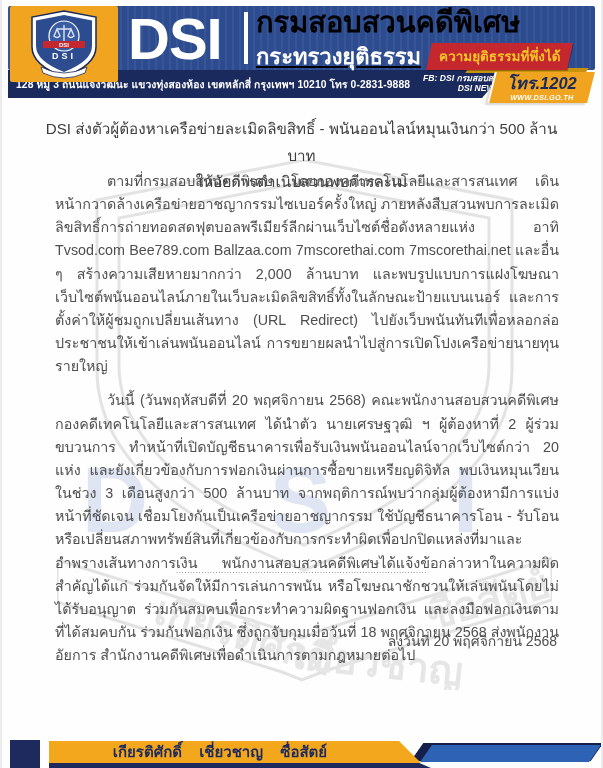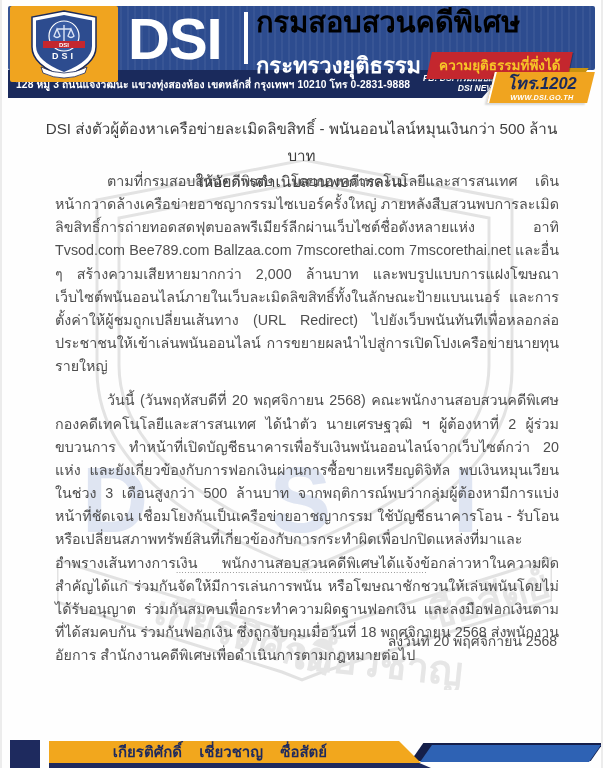--- a/index.html
+++ b/index.html
@@ -30,21 +30,21 @@
     background:#f0a41f;display:flex;align-items:center;justify-content:center;
     border-radius:2px;z-index:3;
   }
   .dsi-big{
     position:absolute;left:126px;top:6px;height:64px;display:flex;align-items:center;
     color:#ffffff;font-size:58px;font-weight:bold;letter-spacing:-1px;z-index:2;
   }
   .dsi-sep{position:absolute;left:242px;top:12px;width:4px;height:52px;background:#ffffff;z-index:2;}
   .org-block{position:absolute;left:254px;top:7px;z-index:2;}
   .org-name{color:#000000;font-size:29px;font-weight:bold;line-height:1.05;white-space:nowrap;}
-  .org-row2{display:flex;align-items:center;gap:8px;margin-top:11px;}
+  .org-row2{display:flex;align-items:center;gap:8px;margin-top:2px;text-decoration:underline;}
   .ministry{color:#ffffff;font-size:22px;font-weight:bold;white-space:nowrap;}
   .slogan-badge{
     background:#c4272e;color:#f7c527;font-size:13.5px;font-weight:bold;
     padding:2px 10px 3px;transform:skewX(-12deg);white-space:nowrap;
     box-shadow:1px 1px 0 rgba(0,0,0,.25);
   }
   .slogan-badge > span{display:inline-block;transform:skewX(12deg);}
   .gold-stripe{
     position:absolute;right:14px;top:68px;width:120px;height:5px;
     background:#c8920f;transform:skewX(-35deg);z-index:1;

